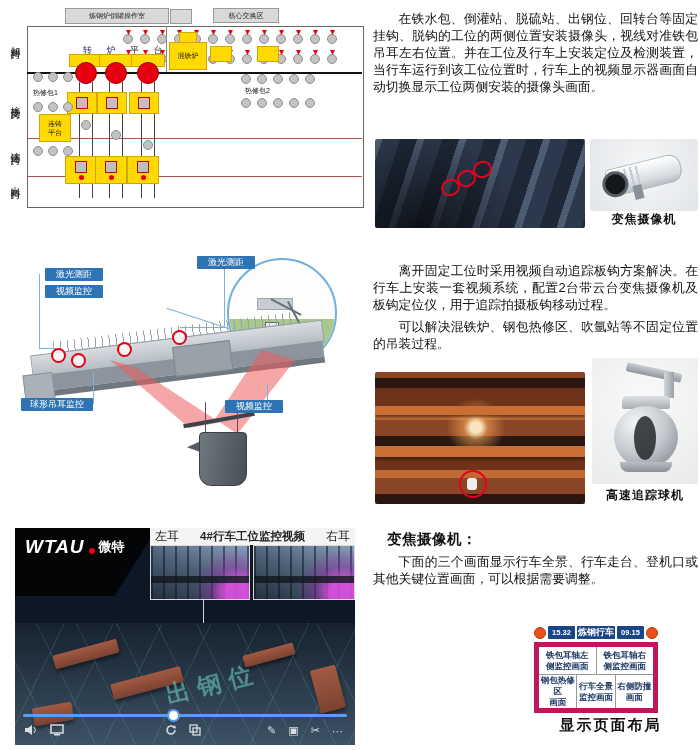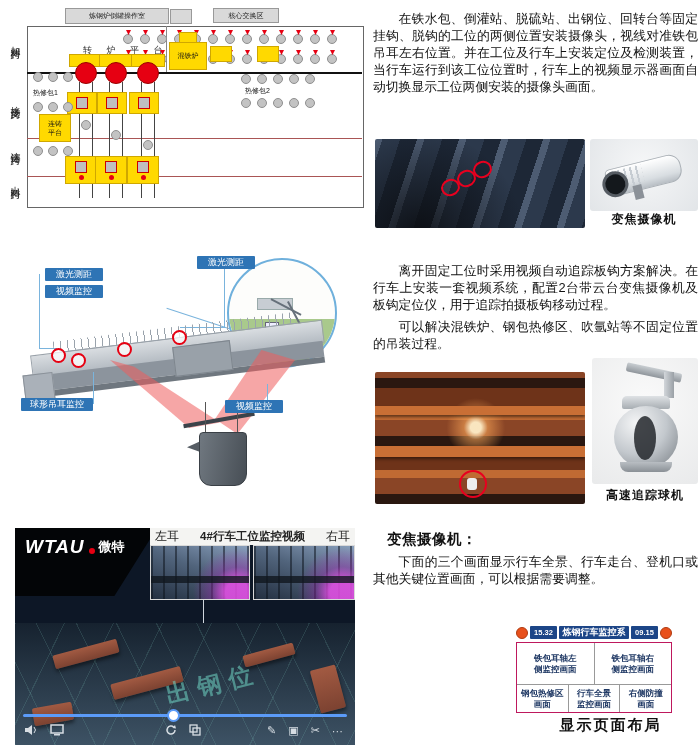--- a/index.html
+++ b/index.html
@@ -112,27 +112,27 @@
        repeating-linear-gradient(116deg, rgba(125,198,188,.16) 0 1px, transparent 1px 44px),
        linear-gradient(#16222f,#3d5264);}
   .floor-text{position:absolute;left:150px;top:140px;font-size:24px;font-weight:bold;letter-spacing:8px;
        color:rgba(112,214,196,.55);transform:rotate(-14deg);}
   .crane-model{position:absolute;background:linear-gradient(#a25a42,#7c4231);border-radius:2px;box-shadow:0 3px 4px rgba(0,0,0,.45);}
   .pbar{position:absolute;left:8px;top:186px;width:324px;height:3px;background:#5b9bf8;border-radius:2px;}
   .pdot{position:absolute;left:152px;top:181px;width:9px;height:9px;border-radius:50%;background:#fff;border:2px solid #5b9bf8;}
   .picons{position:absolute;top:196px;display:flex;gap:12px;align-items:center;color:#d7dde3;font-size:11px;}
   .picons svg{display:block;}
   
-  #monitor{position:absolute;left:516px;top:625px;width:156px;height:88px;font-weight:bold;}
+  #monitor{position:absolute;left:534px;top:625px;width:124px;height:88px;font-weight:bold;}
   .mhead{position:absolute;left:0;top:0;width:100%;height:15px;display:flex;gap:2px;align-items:center;}
   .mdot{width:10px;height:10px;border-radius:50%;background:#e8501b;border:1px solid #b03a10;flex:none;}
   .mblue{background:#1c4587;color:#fff;font-size:7.5px;height:13px;line-height:13px;text-align:center;border-radius:1px;}
   .mtime{width:27px;flex:none;}
   .mtitle{flex:1;font-size:9px;}
-  .mgrid{position:absolute;left:0;top:17px;width:100%;height:71px;border:1px solid #be185d;box-sizing:border-box;background:#fff;
+  .mgrid{position:absolute;left:0;top:17px;width:100%;height:71px;border:5px solid #be185d;box-sizing:border-box;background:#fff;
          display:flex;flex-direction:column;}
   .mrow-top{display:flex;height:41px;border-bottom:1px solid #999;}
   .mrow-bot{display:flex;flex:1;}
   .mcell{flex:1;display:flex;align-items:center;justify-content:center;text-align:center;
          font-size:8.5px;line-height:11px;color:#1f3864;}
   .mcell + .mcell{border-left:1px solid #999;}
   .mcaption{position:absolute;left:528px;top:716px;width:165px;text-align:center;font-size:15px;font-weight:bold;letter-spacing:2px;}
 </style>
 </head>
 <body>

